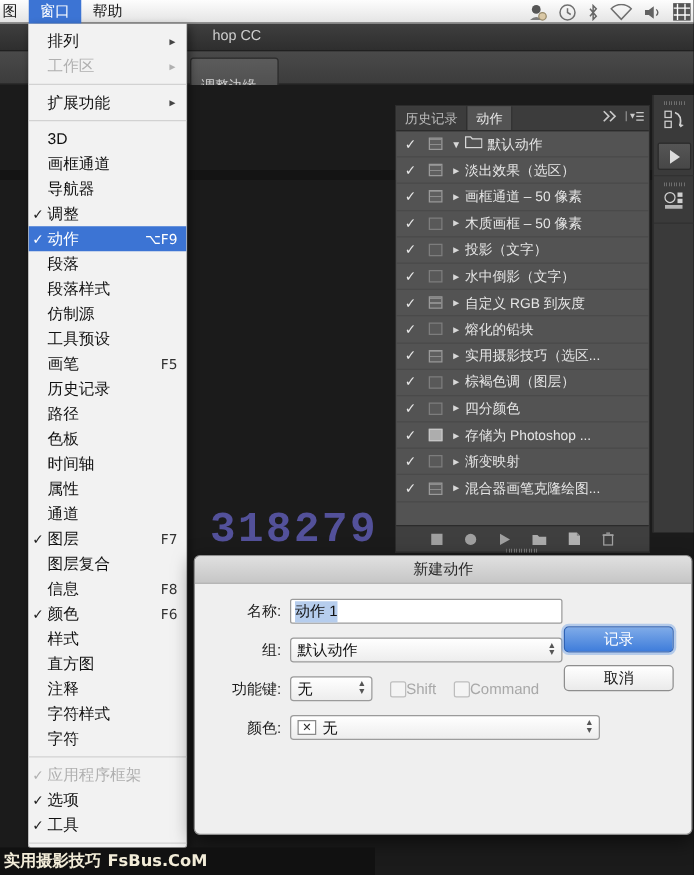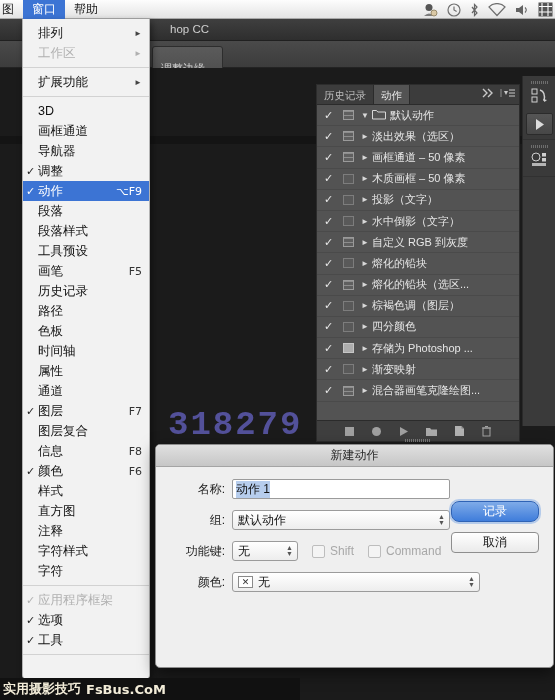--- a/index.html
+++ b/index.html
@@ -189,23 +189,22 @@
   .fselect.wide{ width:248px; }
   .steps{ position:absolute; right:4px; top:3px; font-size:7px; line-height:6px; color:#555; text-align:center; }
   .btn{
     position:absolute; width:88px; height:21px; border-radius:4px;
     font-size:12px; display:flex; align-items:center; justify-content:center;
     border:1px solid #8e8e8e; background:linear-gradient(#ffffff,#eaeaea); color:#121212;
   }
   .btn.primary{
     background:linear-gradient(#7fabe8,#3f7ddb); border-color:#2f63b5; color:#fff;
     box-shadow:0 0 0 2px rgba(110,160,228,.45);
-    border-radius:8px;
-  }
-  .cbox{ display:flex; align-items:center; gap:5px; margin-left:14px; font-size:12px; color:#a8a8a8; }
+  }
+  .cbox{ display:flex; align-items:center; margin-left:14px; font-size:12px; color:#a8a8a8; }
   .cbox .sq{ width:13px; height:13px; border:1px solid #bdbdbd; background:#f4f4f4; border-radius:2px; }
   .swatch{
     width:15px; height:12px; border:1px solid #8a8a8a; background:#fff;
     display:flex; align-items:center; justify-content:center;
     font-size:9px; color:#333; margin-right:5px;
   }
 </style>
 </head>
 <body>
 
@@ -337,21 +336,21 @@
           </div>
           <div class="a-tri">►</div>
           <div class="a-name">熔化的铅块</div>
         </div>
         <div class="arow">
           <div class="a-check">✓</div>
           <div class="a-box">
             <div class="a-sq lined"></div>
           </div>
           <div class="a-tri">►</div>
-          <div class="a-name">熔化的铅块（选区...</div>
+          <div class="a-name">实用摄影技巧（选区...</div>
         </div>
         <div class="arow">
           <div class="a-check">✓</div>
           <div class="a-box">
             <div class="a-sq empty"></div>
           </div>
           <div class="a-tri">►</div>
           <div class="a-name">棕褐色调（图层）</div>
         </div>
         <div class="arow">
@@ -487,20 +486,24 @@
       <div class="mi">
         <span class="ck"></span>
         <span class="lbl">段落</span>
       </div>
       <div class="mi">
         <span class="ck"></span>
         <span class="lbl">段落样式</span>
       </div>
       <div class="mi">
         <span class="ck"></span>
+        <span class="lbl">仿制源</span>
+      </div>
+      <div class="mi">
+        <span class="ck"></span>
         <span class="lbl">工具预设</span>
       </div>
       <div class="mi">
         <span class="ck"></span>
         <span class="lbl">画笔</span>
         <span class="sc">F5</span>
       </div>
       <div class="mi">
         <span class="ck"></span>
         <span class="lbl">历史记录</span>

